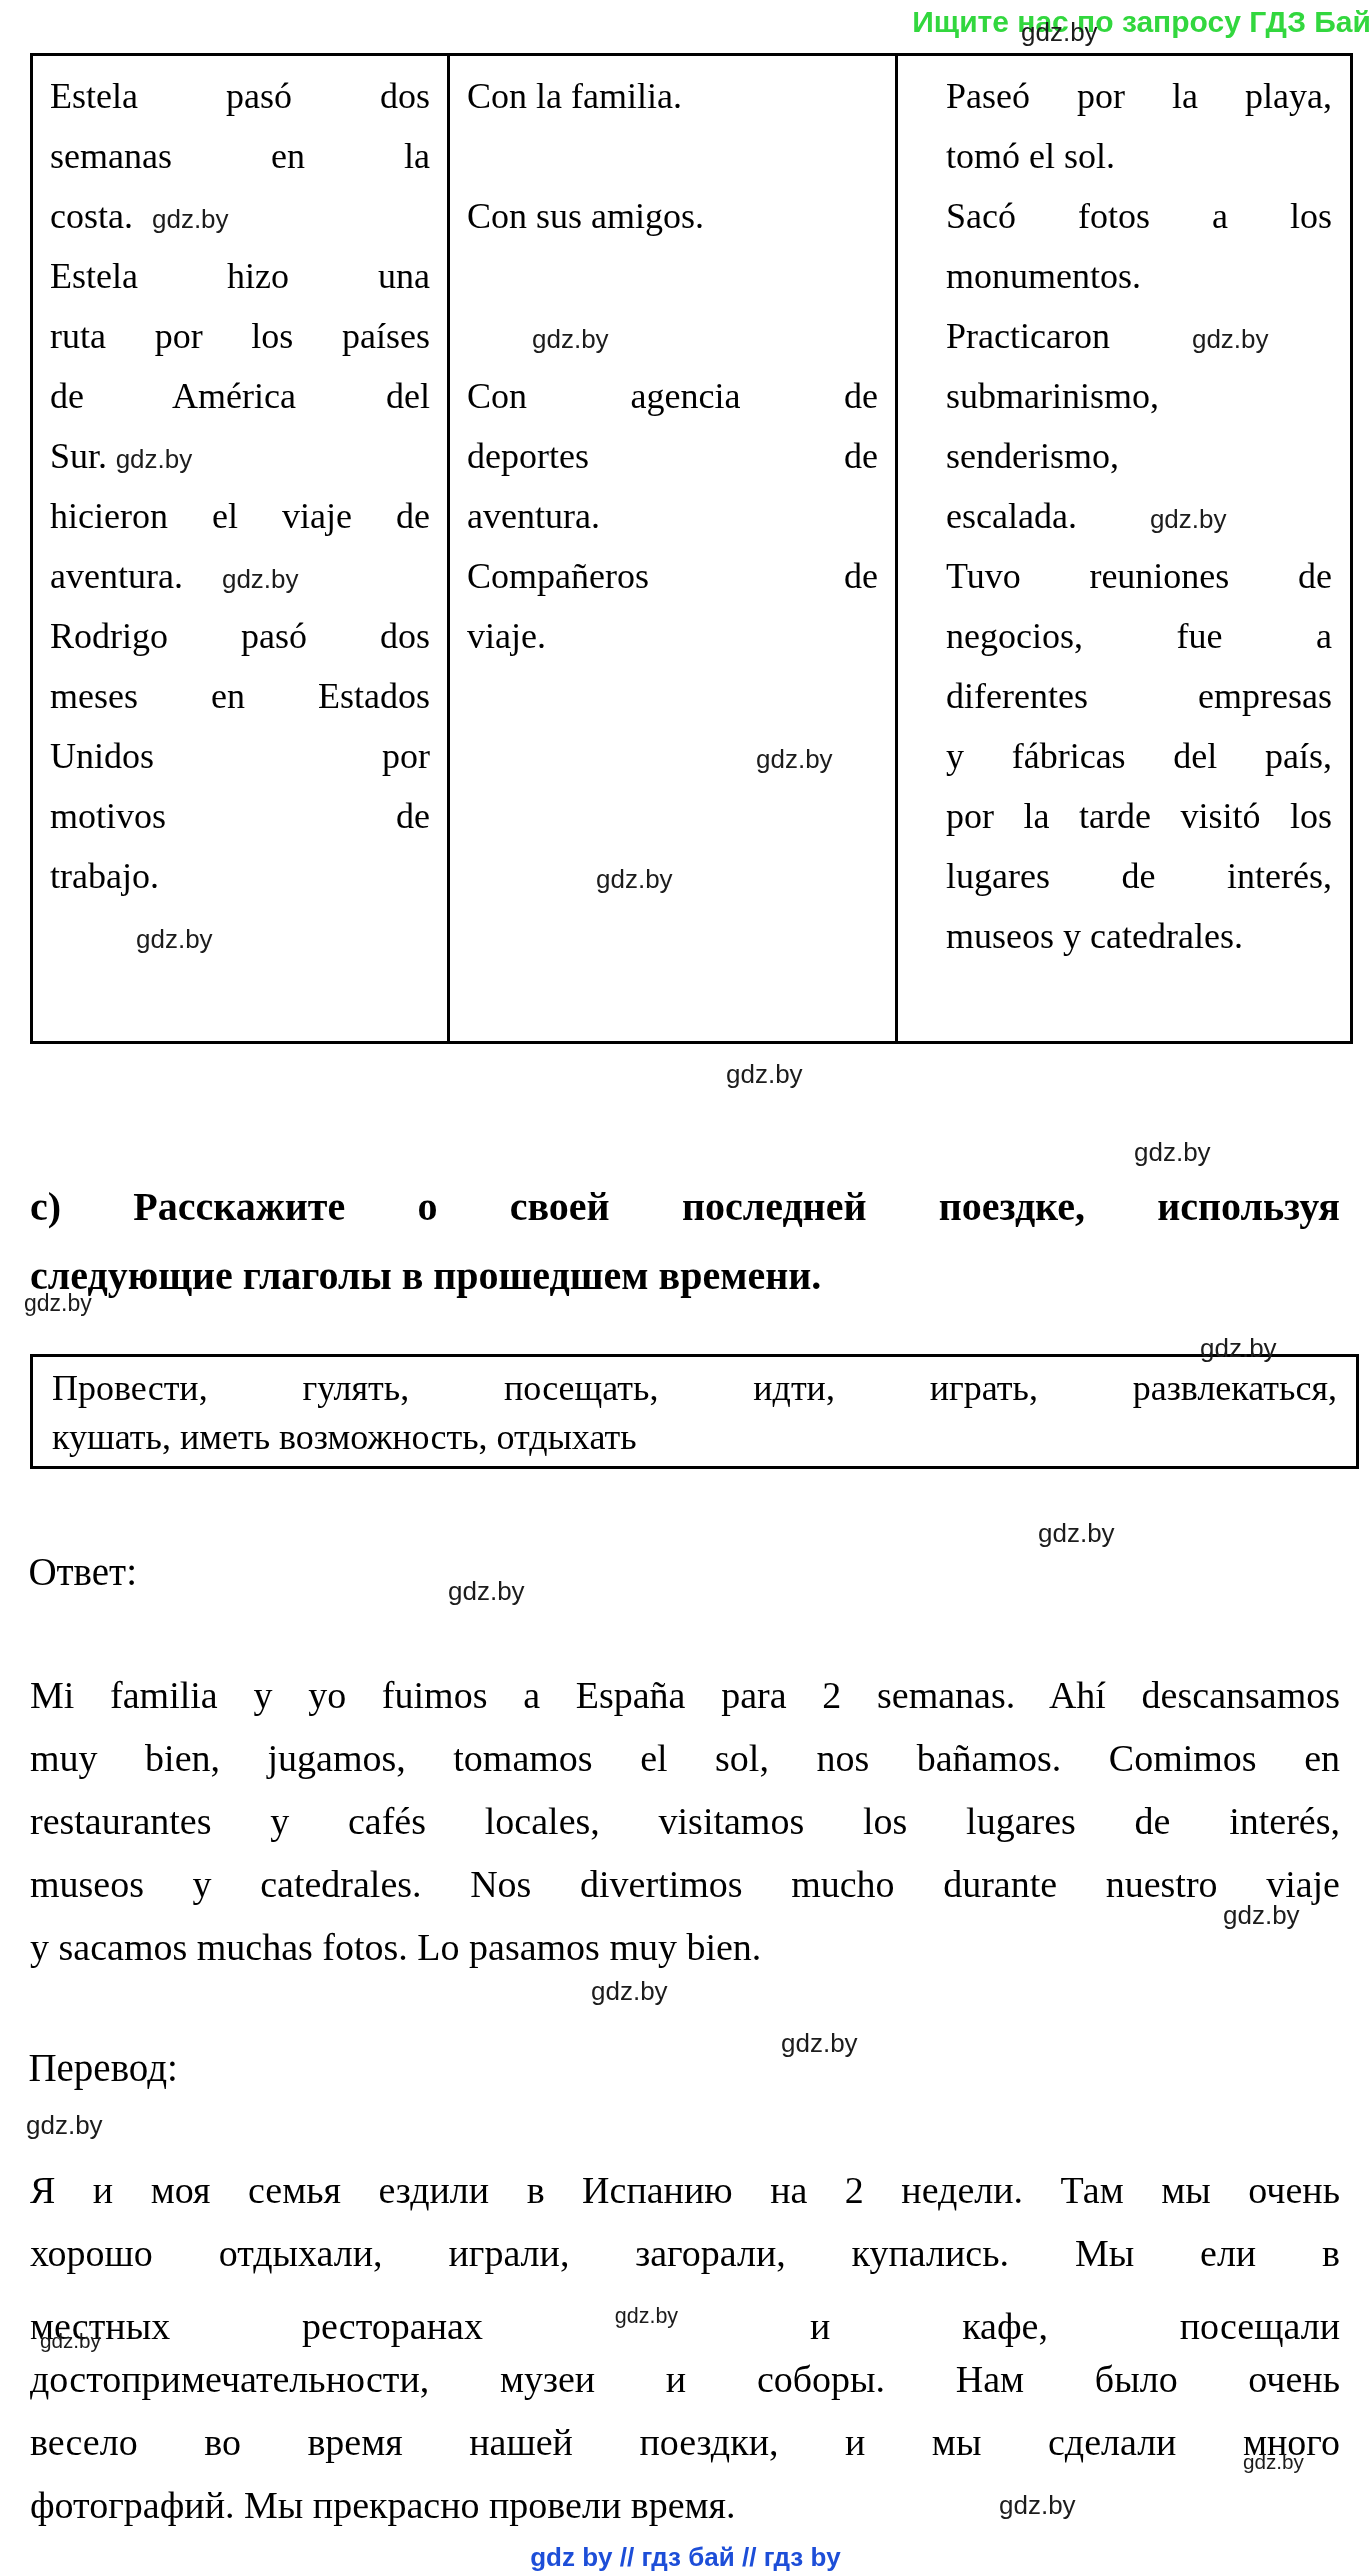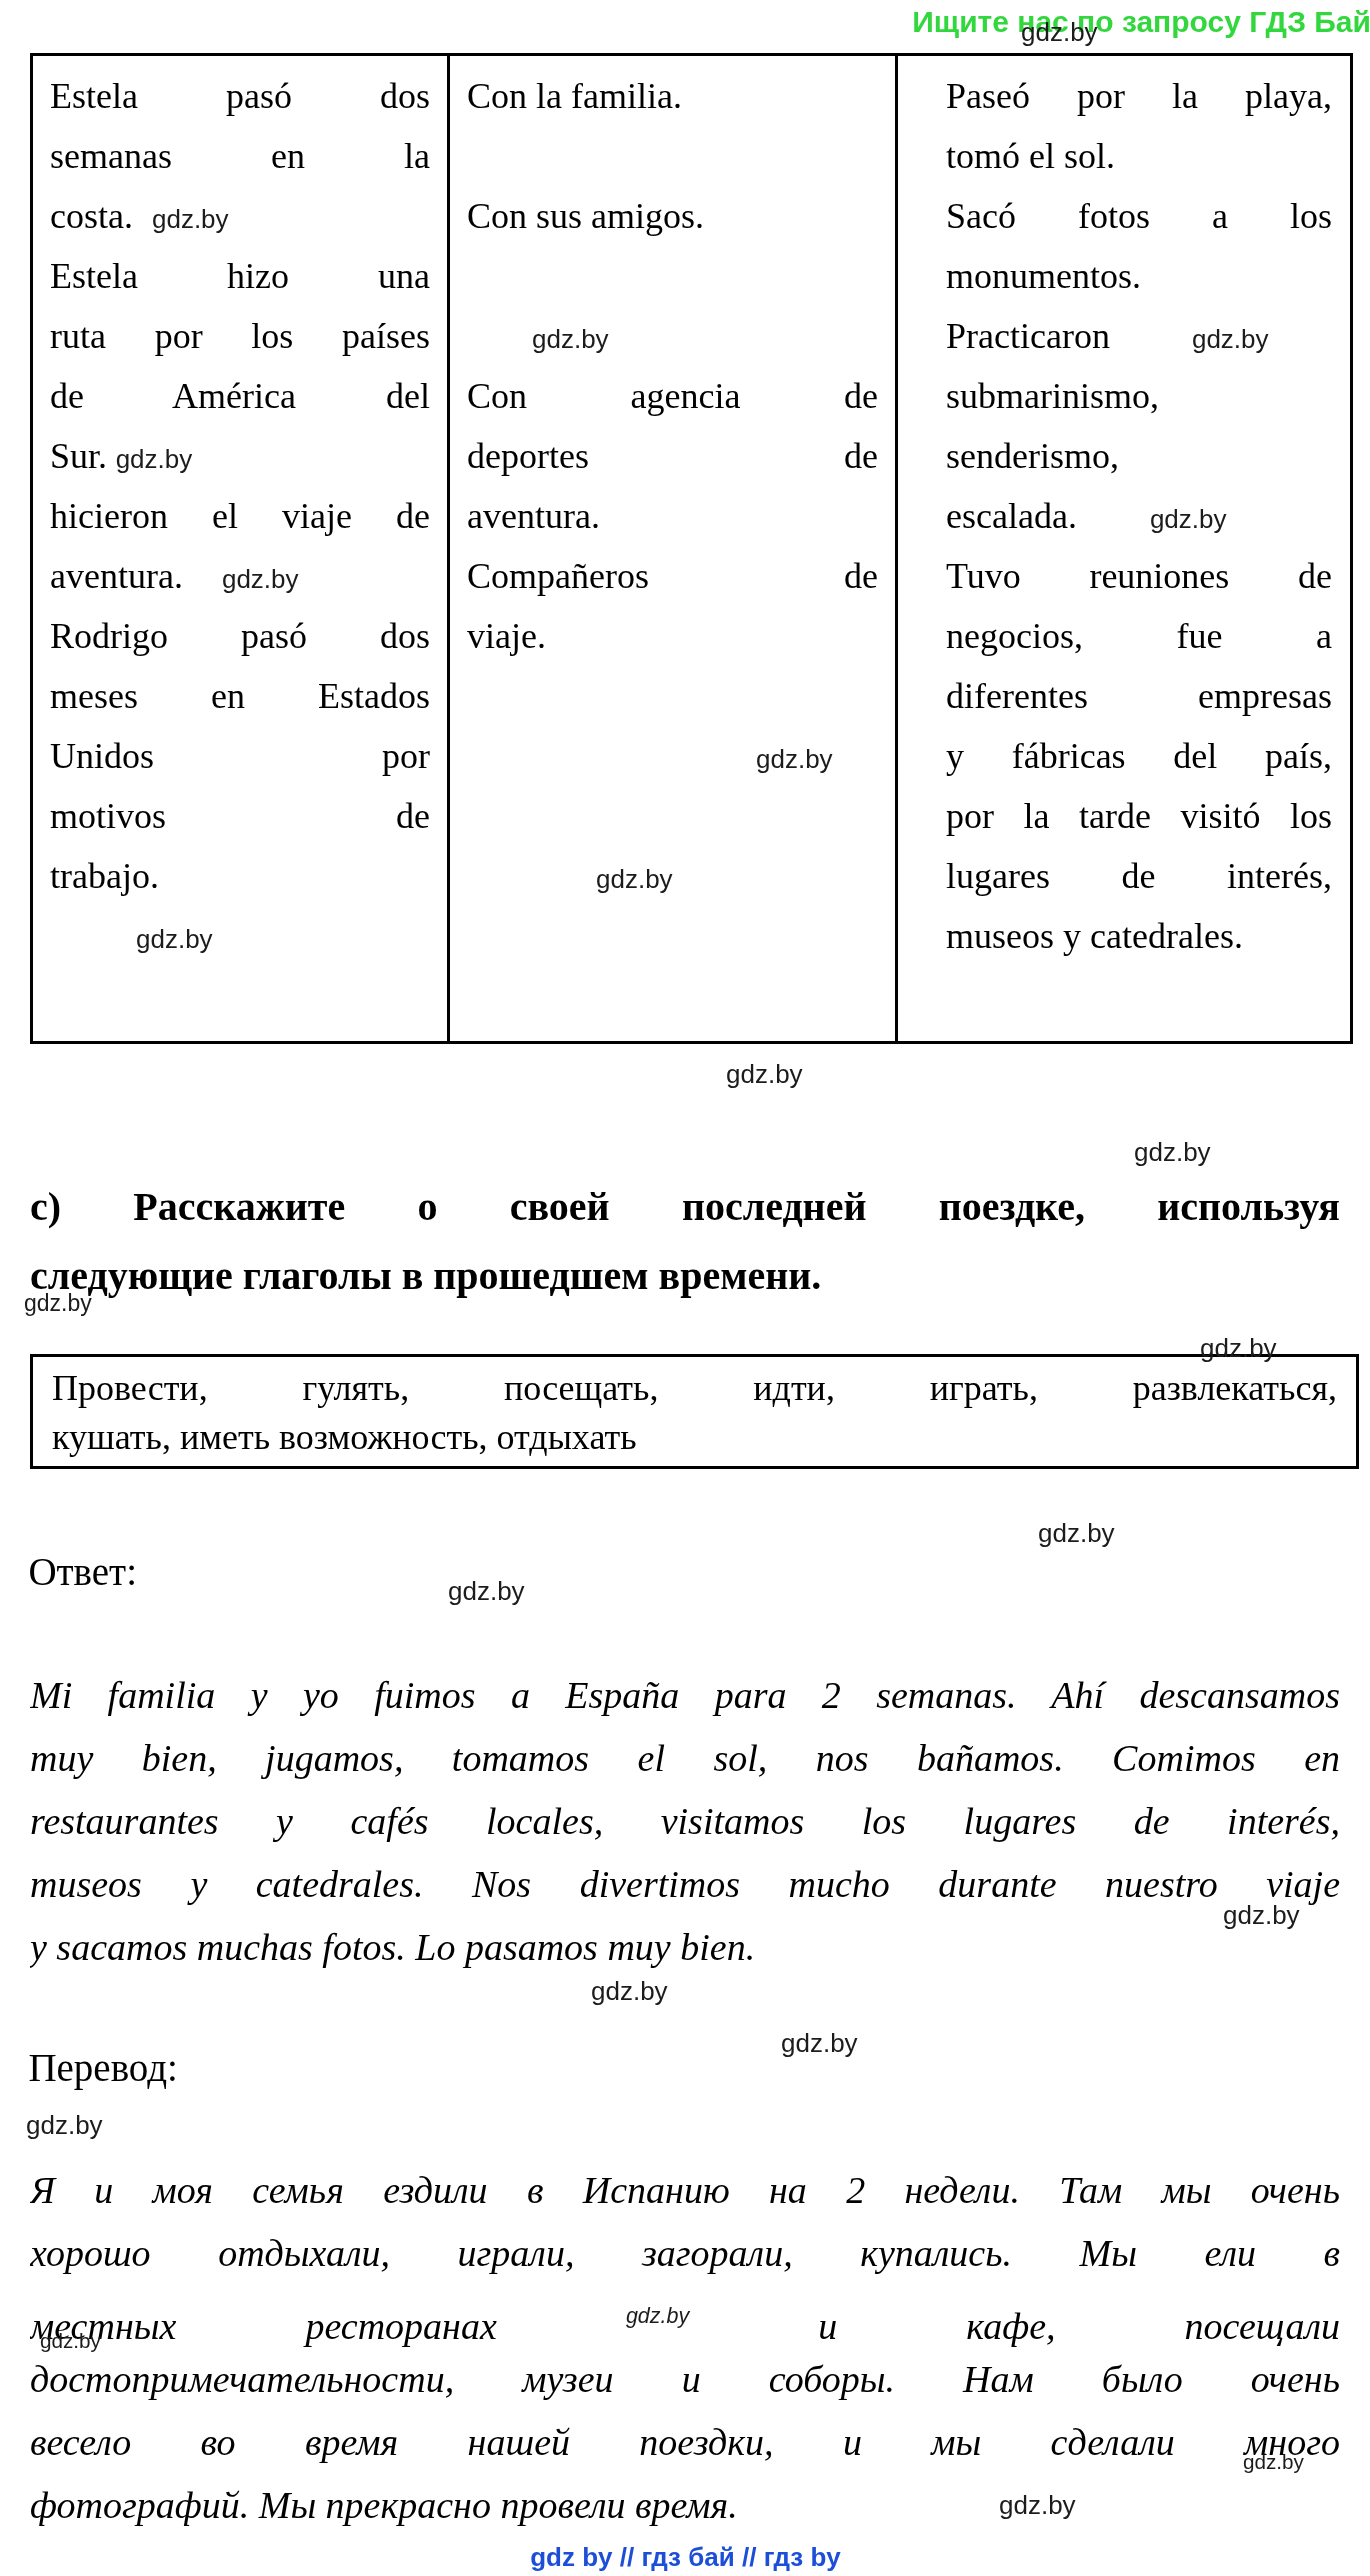--- a/index.html
+++ b/index.html
@@ -33,21 +33,21 @@
 
   .vbox{position:absolute;left:30px;top:1354px;width:1329px;height:115px;
       border:3.4px solid #000;box-sizing:border-box;padding:6.9px 19px;font-size:36px;}
   .vbox .ln{height:49px;line-height:49px;}
 
   .label{position:absolute;left:28.4px;font-size:39px;line-height:52px;}
   .lbl-answer{top:1546px;}
   .lbl-trans{top:2042px;text-align:center;}
 
   .para{position:absolute;left:30px;width:1310px;font-size:38px;}
-  .para .ln{height:63px;line-height:63px;font-style:italic;}
+  .para .ln{height:63px;line-height:63px;}
   .p-es{top:1664px;}
   .p-ru{top:2159px;}
 
   .footer{position:absolute;left:0;top:2542px;width:1371px;text-align:center;
       font-family:"Liberation Sans",sans-serif;font-size:26px;font-weight:600;}
 </style>
 </head>
 <body>
 
 <div class="page">

